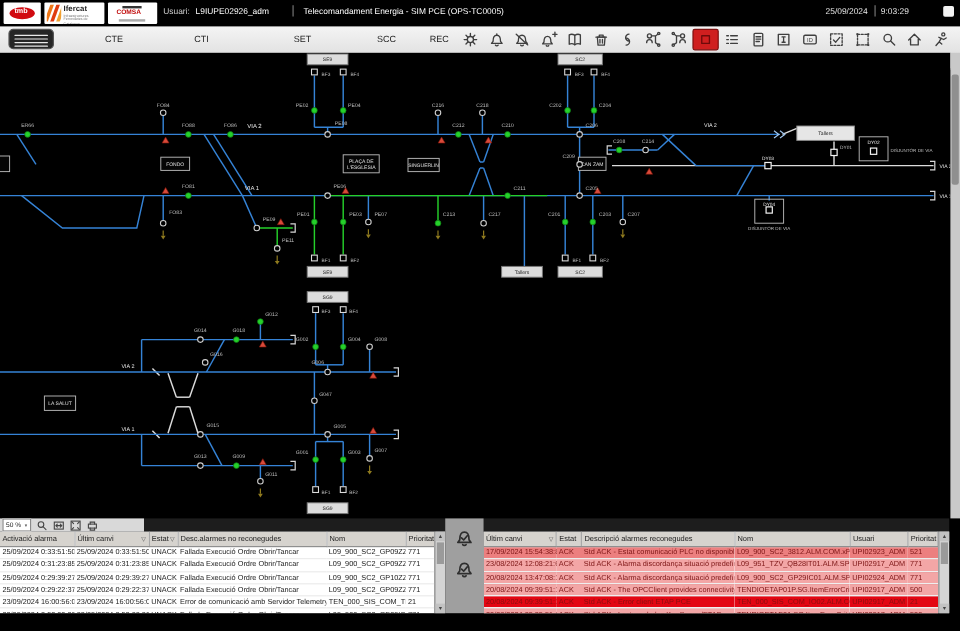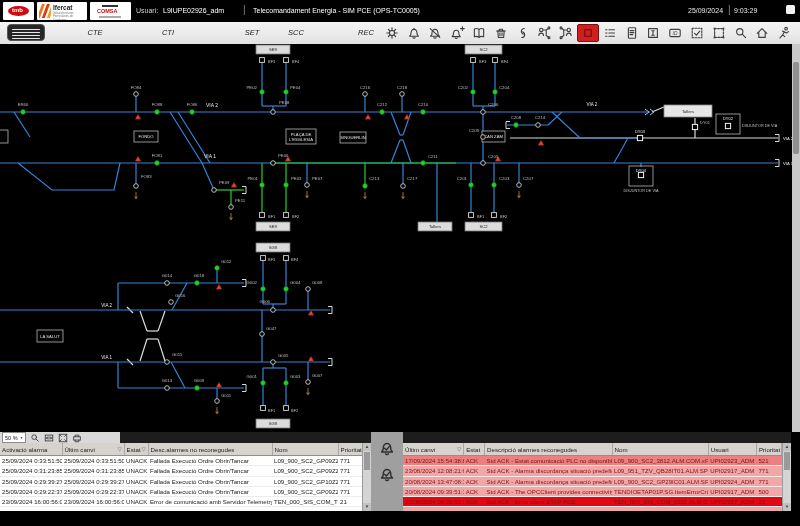--- a/index.html
+++ b/index.html
@@ -27,21 +27,21 @@
   .tb-user-value{position:absolute;left:163px;top:7px;font-size:7px;color:#fff;}
   .tb-sep{position:absolute;left:243px;top:4px;font-size:10px;color:#888;}
   .tb-title{position:absolute;left:253px;top:7px;font-size:7px;color:#fff;}
   .tb-date{position:absolute;left:688px;top:7px;font-size:7px;color:#e8e8e8;}
   .tb-sep2{position:absolute;left:728px;top:4px;font-size:10px;color:#888;}
   .tb-time{position:absolute;left:734px;top:7px;font-size:7px;color:#e8e8e8;}
   .tb-winbox{position:absolute;left:786px;top:5px;width:9px;height:9px;background:#f2f2f2;border-radius:1.5px;}
 
   
   .menubar{position:absolute;left:0;top:22px;width:800px;height:36px;
-           background:linear-gradient(#f4f4f4,#d8d8d8);border-bottom:1px solid #9a9a9a;box-sizing:border-box;font-style:italic;}
+           background:linear-gradient(#f4f4f4,#d8d8d8);border-bottom:1px solid #9a9a9a;box-sizing:border-box;}
   .burger{position:absolute;left:7px;top:2px;width:38px;height:17px;background:#262626;border:1px solid #555;
           border-radius:4px;box-sizing:border-box;padding:2px 4px;}
   .burger i{display:block;height:1.5px;background:#e8e8e8;margin:1.6px 0;border-radius:1px;}
   .menu-item{position:absolute;top:6px;font-size:7.5px;color:#1d1d1d;transform:translateX(-50%);cursor:default;}
   .mb-icons{position:absolute;left:381px;top:2px;height:18px;display:flex;}
   .mb-ic{width:21.8px;height:18px;display:flex;align-items:center;justify-content:center;}
   .mb-ic svg{width:16px;height:16px;}
   .mb-ic.active{background:#cf1f1f;border:1px solid #7c0f0f;border-radius:2px;box-sizing:border-box;}
   .mb-ic svg *{stroke:#3f3f3f;stroke-width:1.4;fill:none;stroke-linecap:round;stroke-linejoin:round;}
   .mb-ic.active svg *{stroke:#6e0a0a;}
@@ -118,21 +118,21 @@
     <div class="burger">
         <i></i>
         <i></i>
         <i></i>
         <i></i>
       </div>
     <div id="menuItems">
         <div class="menu-item" style="left: 95px;">CTE</div>
         <div class="menu-item" style="left: 168px;">CTI</div>
         <div class="menu-item" style="left: 252px;">SET</div>
-        <div class="menu-item" style="left: 296px;">SCC</div>
+        <div class="menu-item" style="left: 322px;">SCC</div>
         <div class="menu-item" style="left: 366px;">REC</div>
       </div>
     <div class="mb-icons" id="mbIcons">
         <div class="mb-ic">
           <svg viewBox="0 0 20 20">
             <circle cx="10" cy="10" r="3.2"></circle>
             <path d="M10 3.5v2.6M10 13.9v2.6M3.5 10h2.6M13.9 10h2.6M5.4 5.4l1.8 1.8M12.8 12.8l1.8 1.8M14.6 5.4l-1.8 1.8M7.2 12.8l-1.8 1.8"></path>
           </svg>
         </div>
         <div class="mb-ic">

